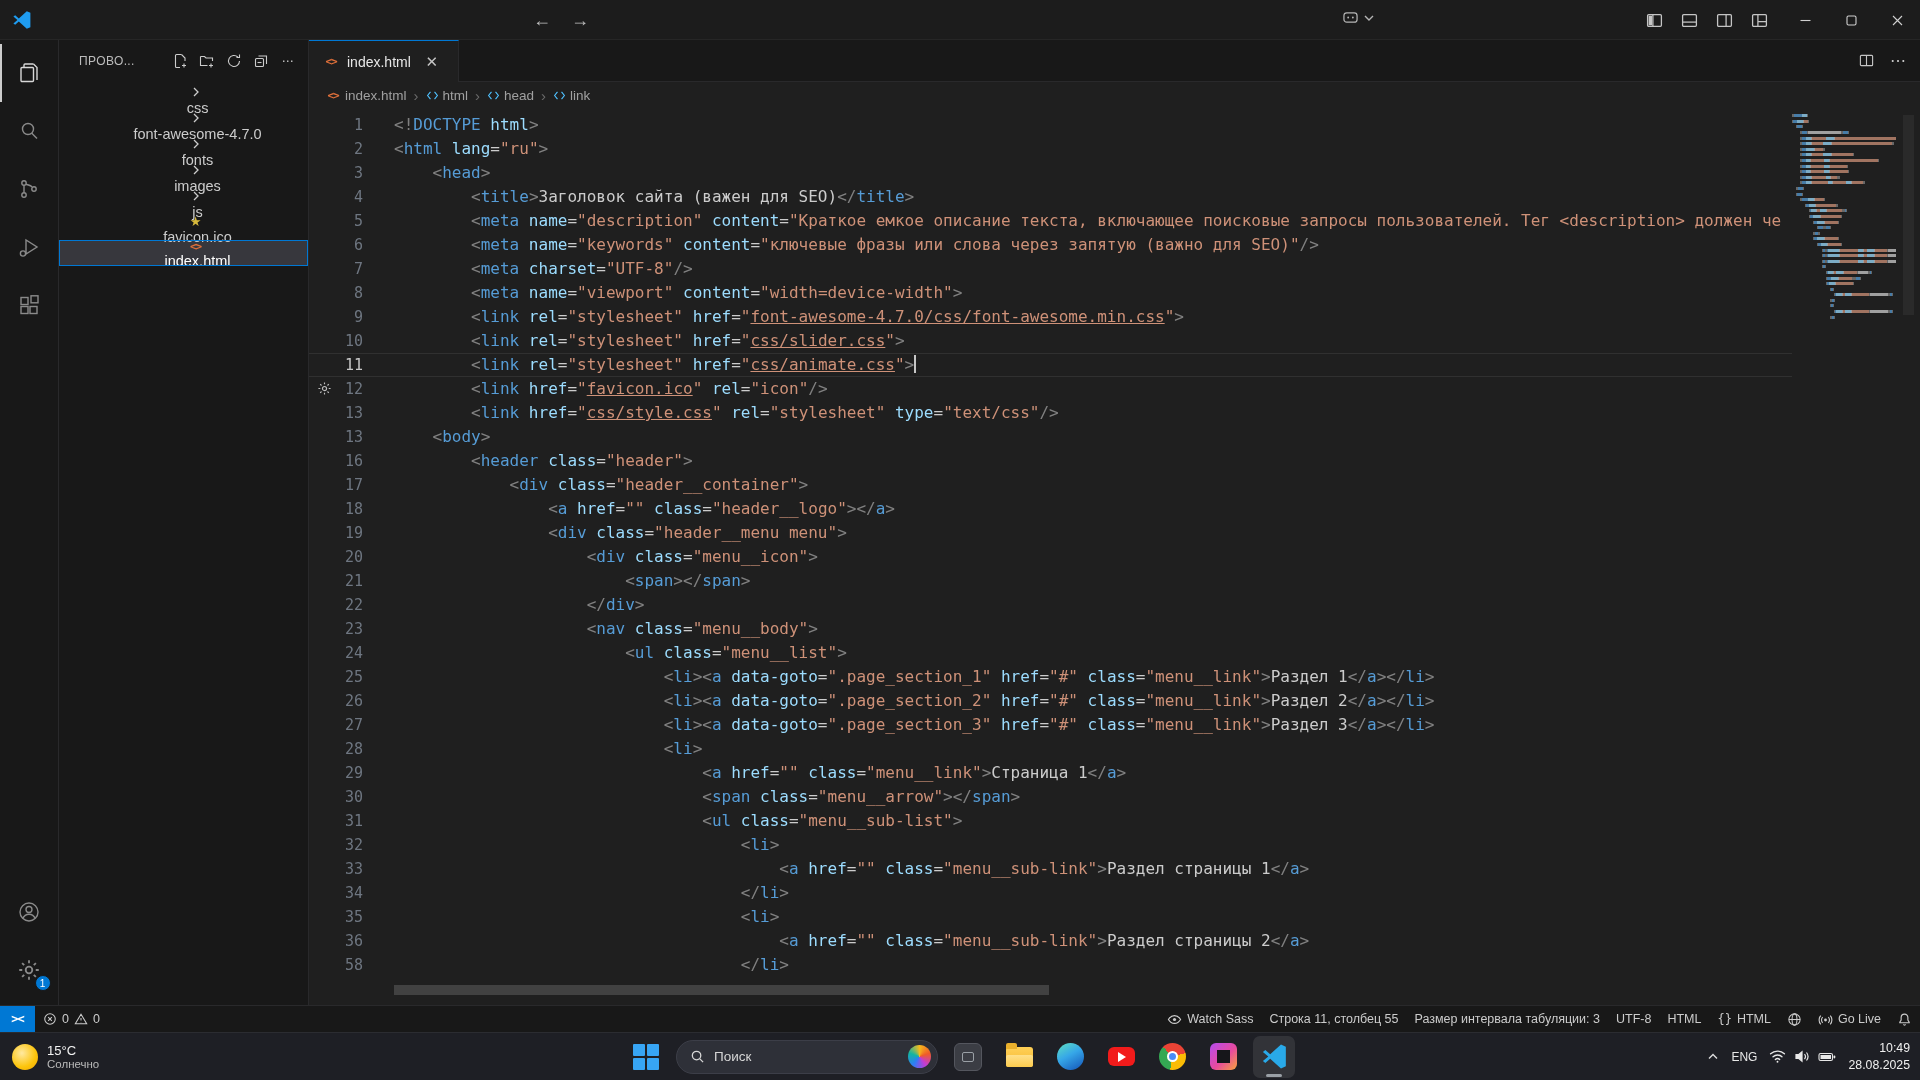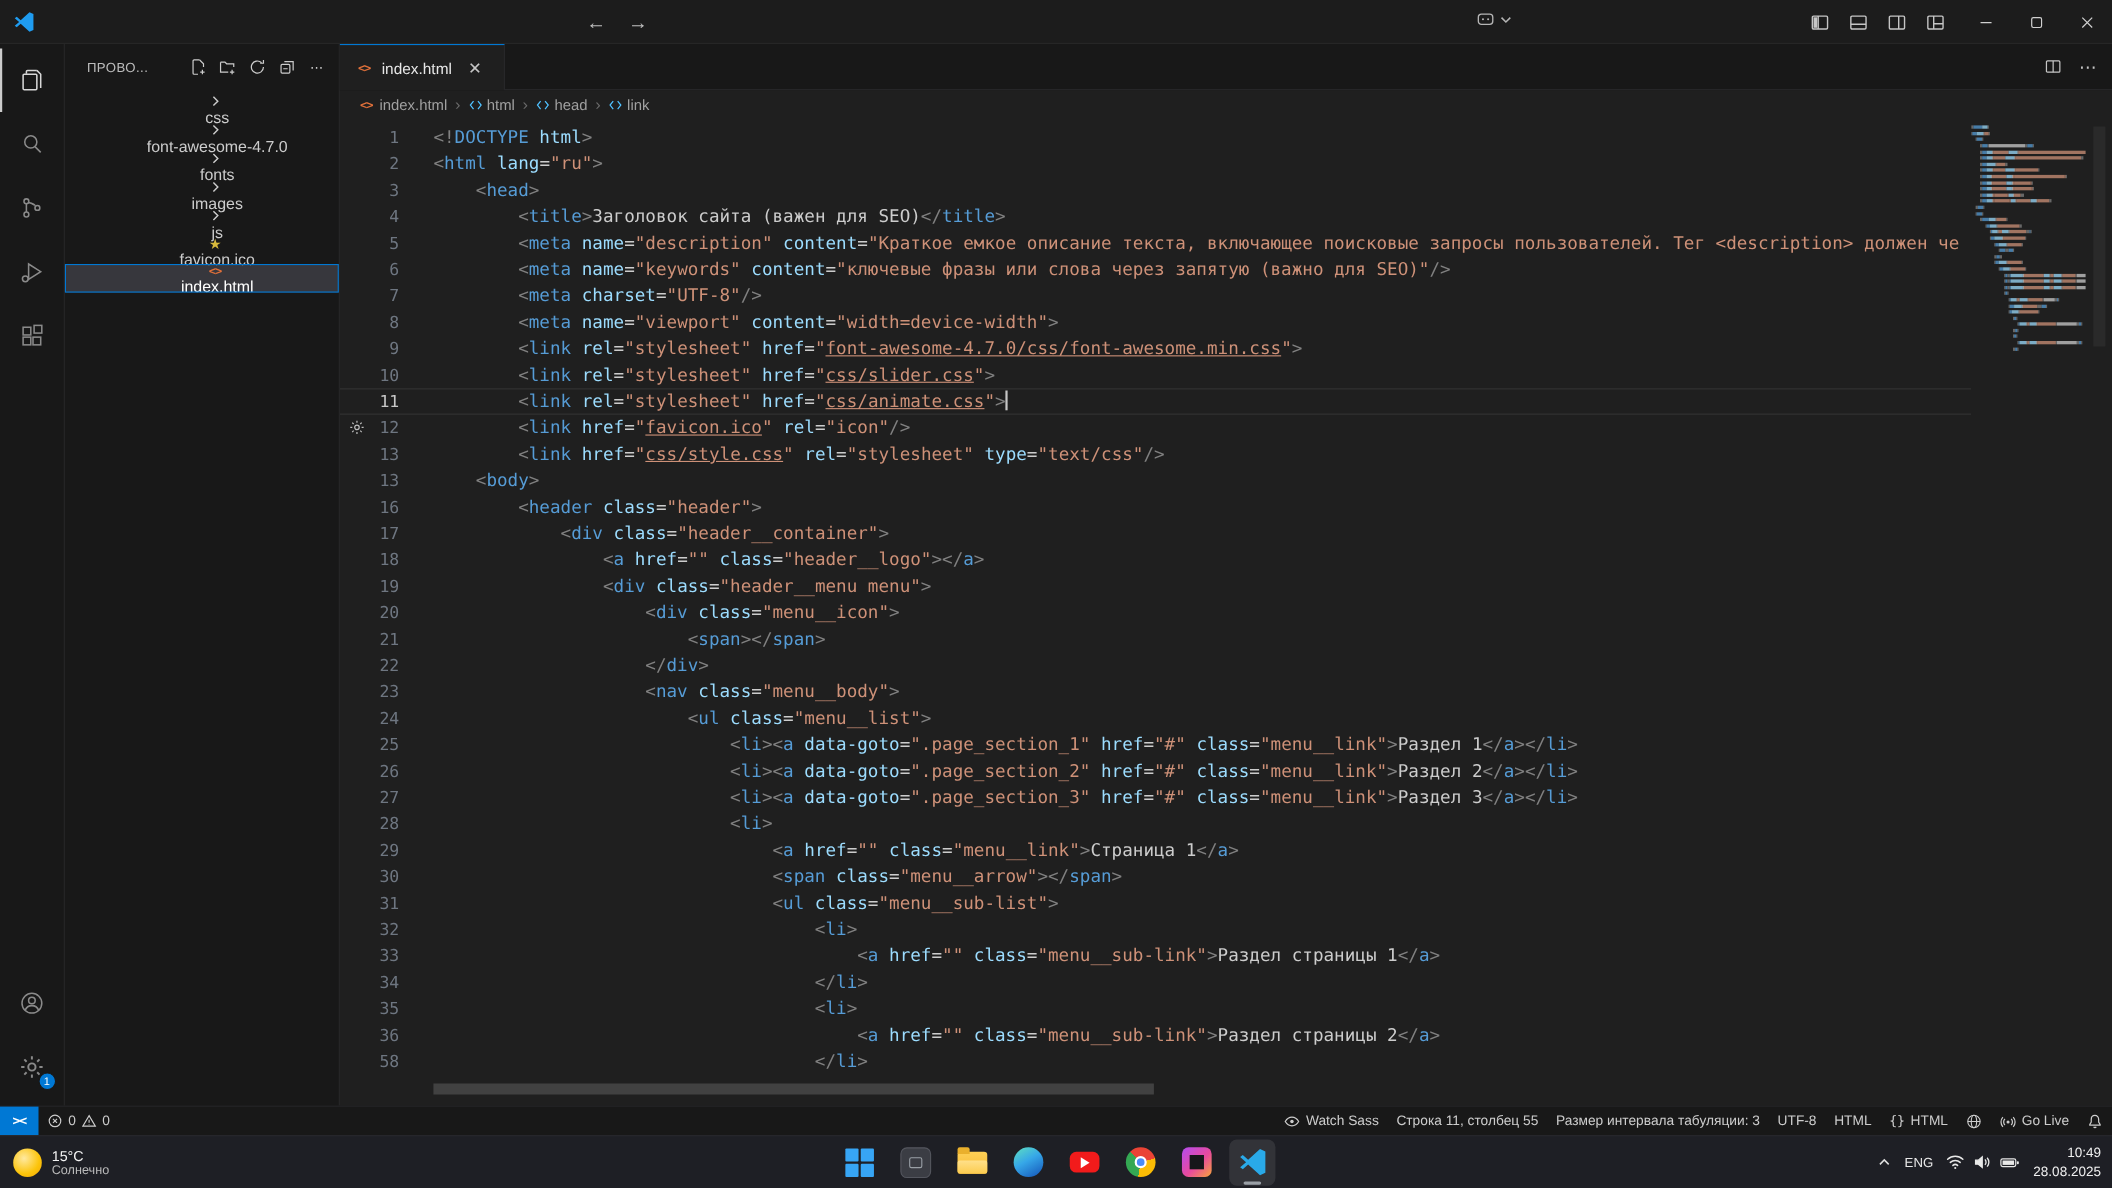--- a/index.html
+++ b/index.html
@@ -877,20 +877,28 @@
 
   <div class="tb-center">
     <div class="tb-app">
       <div class="win-logo">
           <span></span>
           <span></span>
           <span></span>
           <span></span>
         </div>
     </div>
+    <div class="search-pill">
+      <svg width="15" height="15" viewBox="0 0 16 16" fill="none" stroke="#d6d6d6" stroke-width="1.4">
+          <circle cx="7" cy="7" r="4.5"></circle>
+          <path d="M10.5 10.5L14 14"></path>
+        </svg>
+      <span>Поиск</span>
+      <div class="ball"></div>
+    </div>
     <div class="tb-app">
         <div class="dark-app">
           <i></i>
         </div>
       </div>
     <div class="tb-app">
         <div class="folder-ico"></div>
       </div>
     <div class="tb-app">
         <div class="edge-ico"></div>

